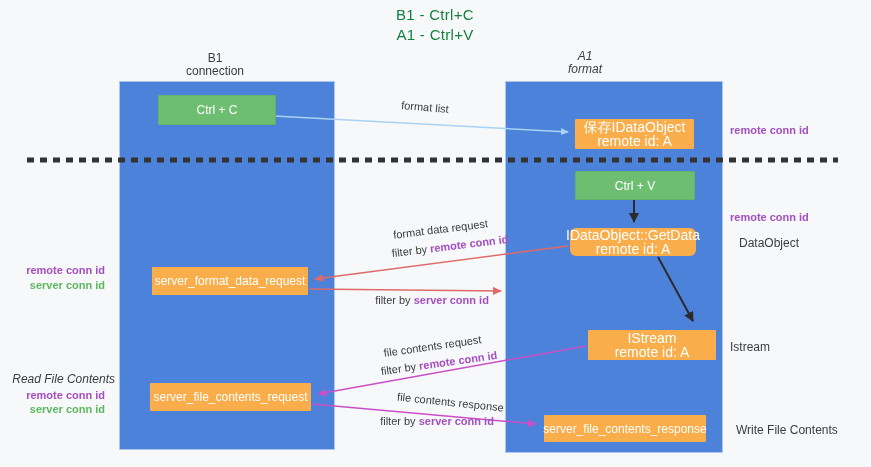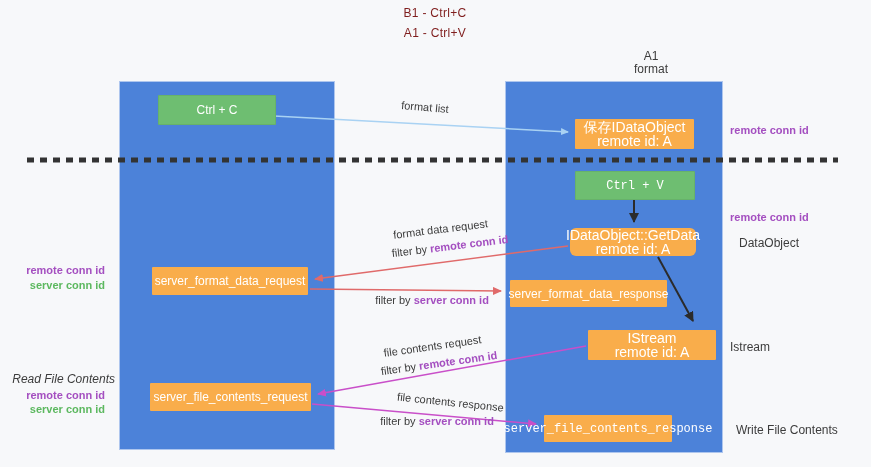--- a/index.html
+++ b/index.html
@@ -9,21 +9,21 @@
   }
   .canvas{
     position:relative;
     width:871px;height:467px;
     background:#f7f8fa;
     overflow:hidden;
   }
   .abs{position:absolute;}
   .title-line{
     width:300px;text-align:center;
-    font-size:12px;color:#7f1d1d;letter-spacing:.3px;
+    font-size:15px;color:#15803d;letter-spacing:.3px;
   }
   .lane{
     background:#4c82d9;
     box-shadow:0 0 0 1px rgba(255,255,255,.55) inset;
   }
   .lane-header{
     width:110px;text-align:center;
     font-size:12px;color:#3c3c3c;line-height:13px;
   }
   .node{
@@ -47,21 +47,25 @@
   svg.overlay{position:absolute;left:0;top:0;pointer-events:none;}
 </style>
 </head>
 <body>
 
 <div class="canvas">
 
   <div class="abs title-line" style="left:285px;top:6px;">B1 - Ctrl+C</div>
   <div class="abs title-line" style="left:285px;top:26px;">A1 - Ctrl+V</div>
 
-  <div class="abs lane-header" style="left:596px;top:50px;">
+  <div class="abs lane-header" style="left:160px;top:52px;">
+    <div>B1</div>
+    <div>connection</div>
+  </div>
+  <div class="abs lane-header" style="left:530px;top:50px;font-style:italic;">
     <div>A1</div>
     <div>format</div>
   </div>
 
   <div class="abs lane" style="left:119px;top:81px;width:216px;height:369px;"></div>
   <div class="abs lane" style="left:505px;top:81px;width:218px;height:372px;"></div>
 
   <svg class="overlay" width="871" height="467" viewBox="0 0 871 467">
     <defs>
       <marker id="m-blue" markerWidth="9" markerHeight="9" refX="7" refY="3.5" orient="auto" markerUnits="userSpaceOnUse">
@@ -99,35 +103,32 @@
     <div>server_format_data_request</div>
   </div>
   <div class="abs node fs12" style="left:150px;top:383px;width:161px;height:28px;">
     <div>server_file_contents_request</div>
   </div>
 
   <div class="abs node fs11" style="left:575px;top:119px;width:119px;height:30px;">
     <div class="l1">保存IDataObject</div>
     <div class="l2">remote id: A</div>
   </div>
-  <div class="abs node green fs12" style="left:575px;top:171px;width:118px;height:27px;font-family:Liberation Mono, monospace;">
+  <div class="abs node green fs12" style="left:575px;top:171px;width:118px;height:27px;">
     <div>Ctrl + V</div>
   </div>
   <div class="abs node fs11" style="left:570px;top:228px;width:126px;height:28px;border-radius:6px;">
     <div class="l1">IDataObject::GetData</div>
     <div class="l2">remote id: A</div>
   </div>
-  <div class="abs node fs12" style="left:510px;top:280px;width:157px;height:27px;">
-    <div>server_format_data_response</div>
-  </div>
   <div class="abs node fs11" style="left:588px;top:330px;width:128px;height:30px;">
     <div class="l1">IStream</div>
     <div class="l2">remote id: A</div>
   </div>
-  <div class="abs node fs12" style="left:544px;top:415px;width:128px;height:27px;font-family:Liberation Mono, monospace;">
+  <div class="abs node fs12" style="left:544px;top:415px;width:162px;height:27px;">
     <div>server_file_contents_response</div>
   </div>
 
   <div class="abs purple" style="left:730px;top:124px;">remote conn id</div>
   <div class="abs purple" style="left:730px;top:211px;">remote conn id</div>
   <div class="abs side-label" style="left:730px;top:236px;margin-left:9px;">DataObject</div>
   <div class="abs side-label" style="left:730px;top:340px;">Istream</div>
   <div class="abs side-label" style="left:736px;top:423px;">Write File Contents</div>
 
   <div class="abs left-col purple" style="left:0px;top:264px;">remote conn id</div>

